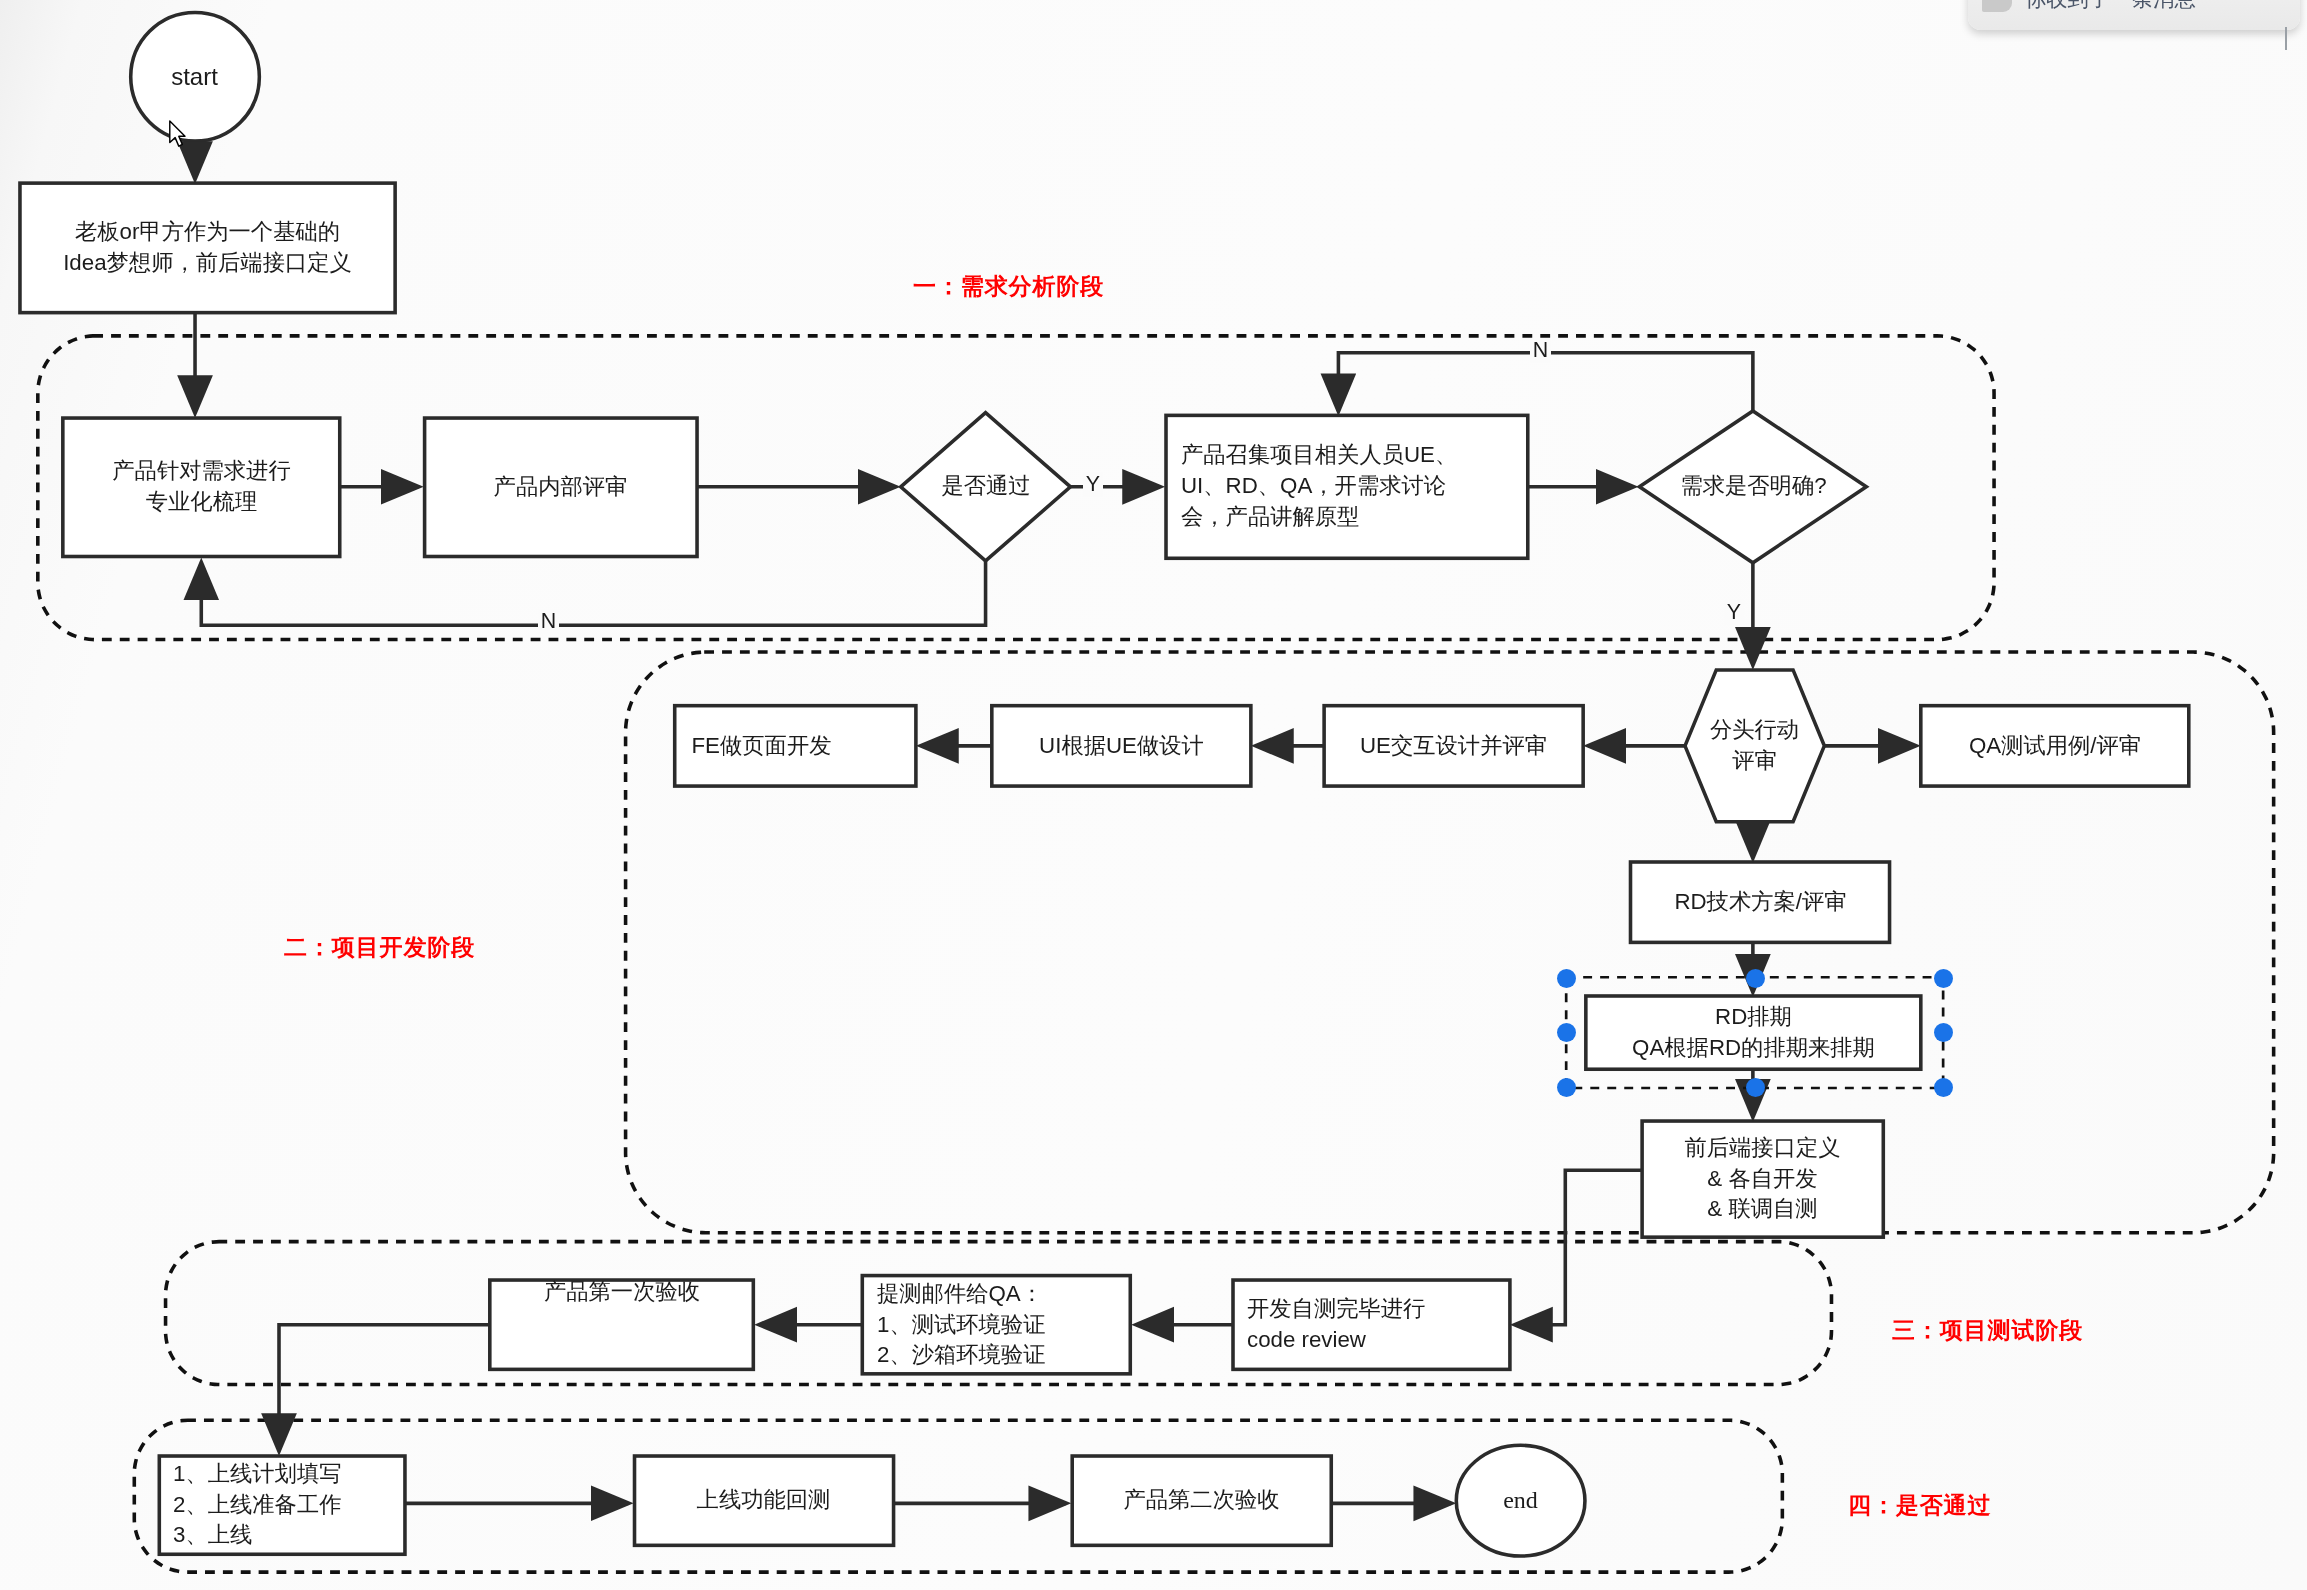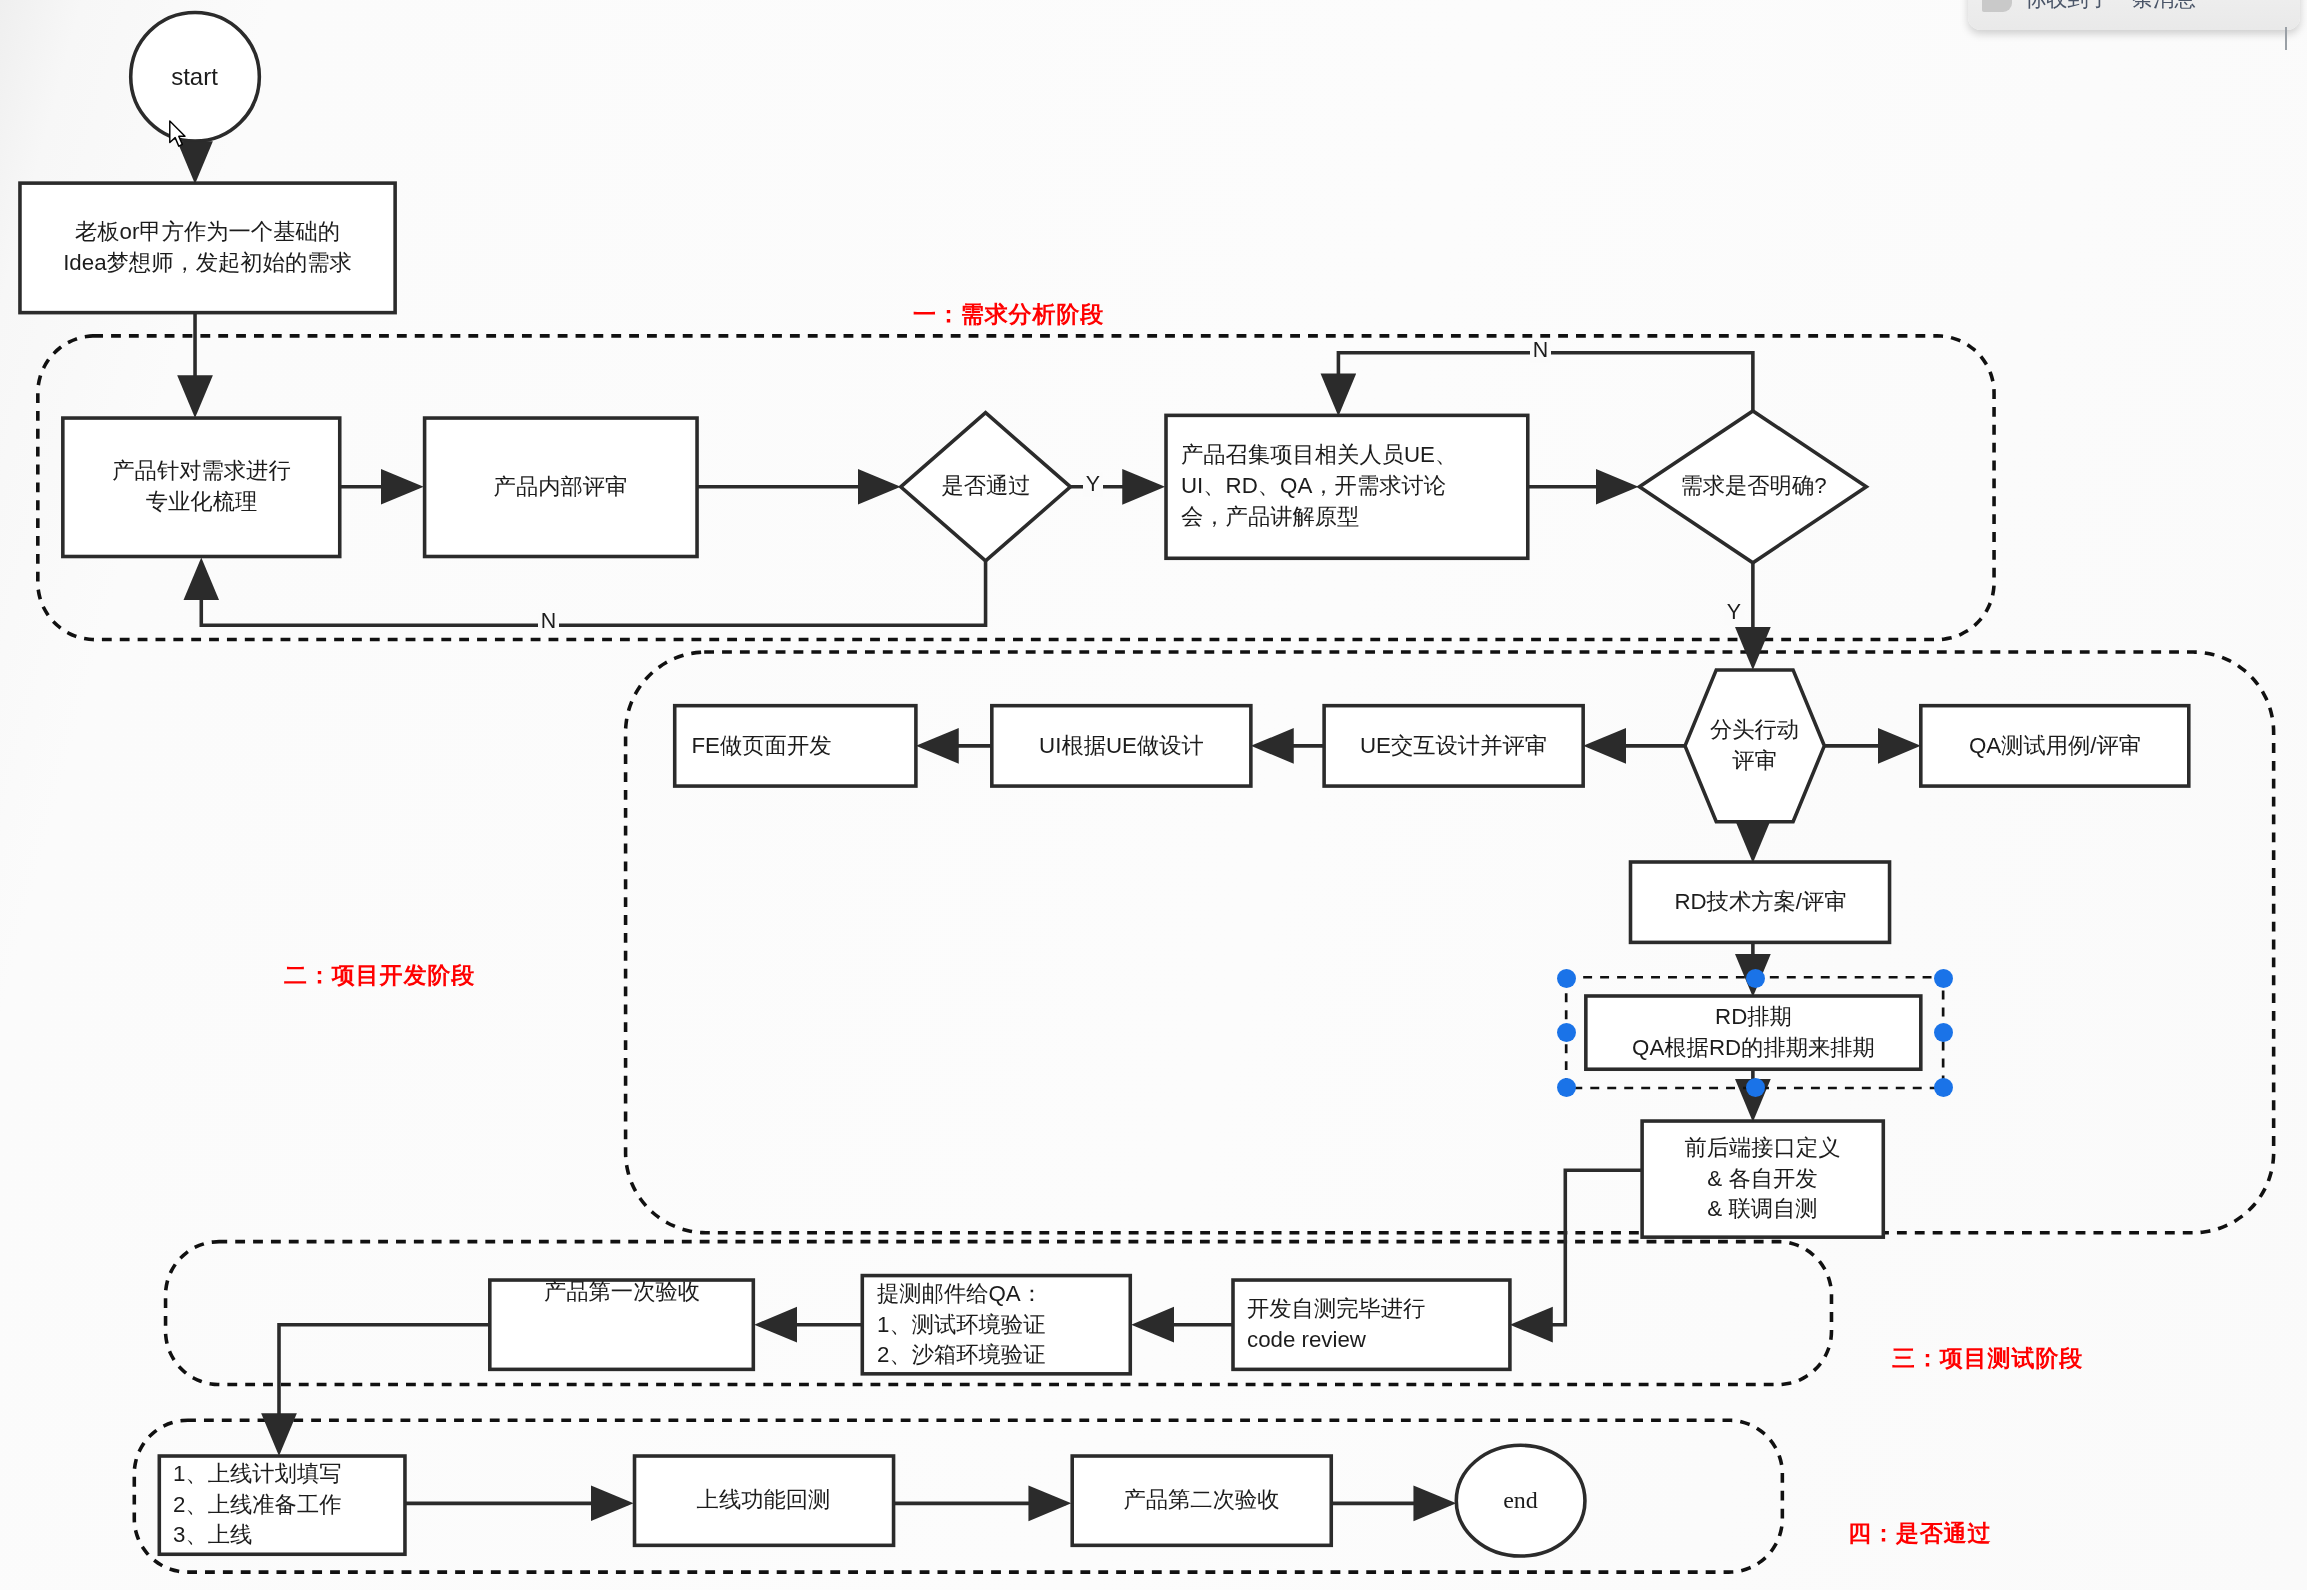--- a/index.html
+++ b/index.html
@@ -38,21 +38,20 @@
     justify-content: flex-start;
     text-align: left;
   }
   .phase-label {
     position: absolute;
     color: #ff0000;
     font-weight: bold;
     font-size: 23px;
     letter-spacing: 0.9px;
     white-space: pre;
-    margin-top: 28px;
   }
   .edge-label {
     position: absolute;
     color: #1c1c1c;
     font-size: 21.4px;
     background: #fbfbfb;
     padding: 0 2.7px;
     white-space: pre;
   }
   .hit {
@@ -221,21 +220,21 @@
   <div class="hit" style="left:1934px;top:969px;width:19px;height:19px;border-radius:50%;background:#1a73e8;"></div>
   <div class="hit" style="left:1557px;top:1023px;width:19px;height:19px;border-radius:50%;background:#1a73e8;"></div>
   <div class="hit" style="left:1934px;top:1023px;width:19px;height:19px;border-radius:50%;background:#1a73e8;"></div>
   <div class="hit" style="left:1557px;top:1078px;width:19px;height:19px;border-radius:50%;background:#1a73e8;"></div>
   <div class="hit" style="left:1746px;top:1078px;width:19px;height:19px;border-radius:50%;background:#1a73e8;"></div>
   <div class="hit" style="left:1934px;top:1078px;width:19px;height:19px;border-radius:50%;background:#1a73e8;"></div>
 
   <div class="node-label" style="left:130px;top:45px;width:129px;height:64px;font-size:24px;text-align:center;">start</div>
 
   <div class="node-label" style="left:29px;top:183px;width:357px;height:130px;">老板or甲方作为一个基础的
-Idea梦想师，发起初始的需求</div>
+Idea梦想师，前后端接口定义</div>
 
   <div class="node-label" style="left:63px;top:418px;width:277px;height:138px;">产品针对需求进行
 专业化梳理</div>
 
   <div class="node-label" style="left:424px;top:418px;width:273px;height:138px;">产品内部评审</div>
 
   <div class="node-label" style="left:901px;top:451px;width:170px;height:71px;">是否通过</div>
 
   <div class="node-label left-align" style="left:1181px;top:415px;width:348px;height:143px;">产品召集项目相关人员UE、
 UI、RD、QA，开需求讨论

